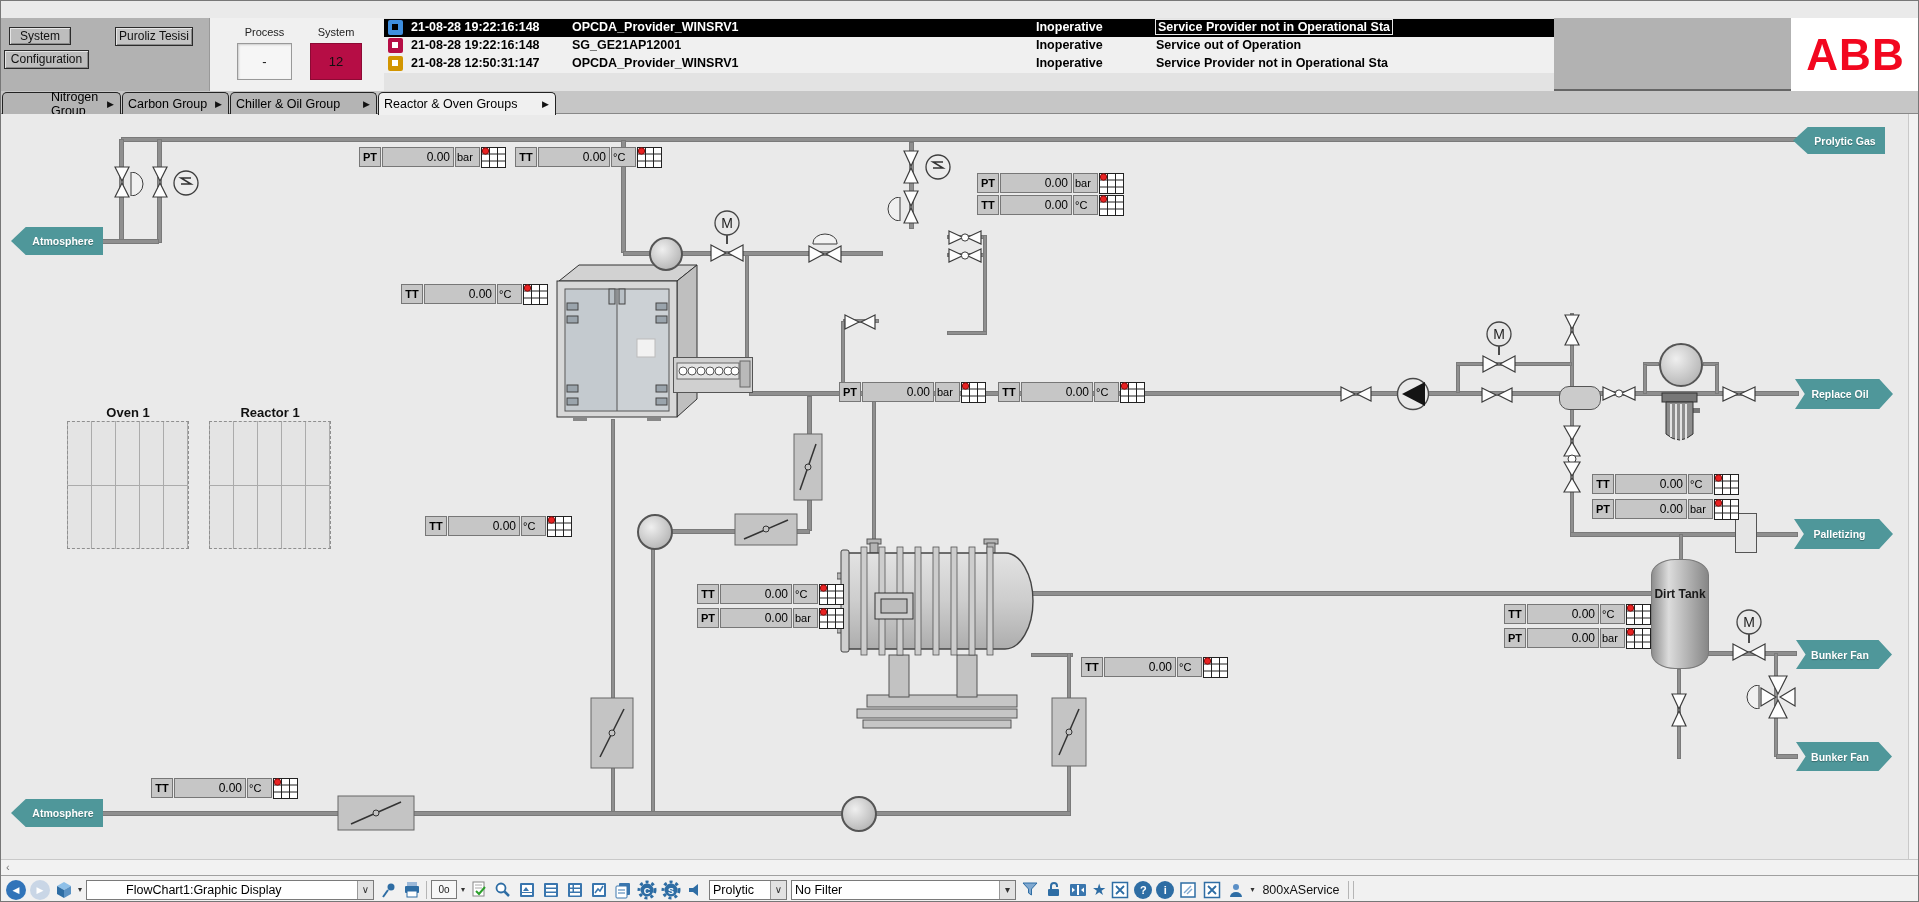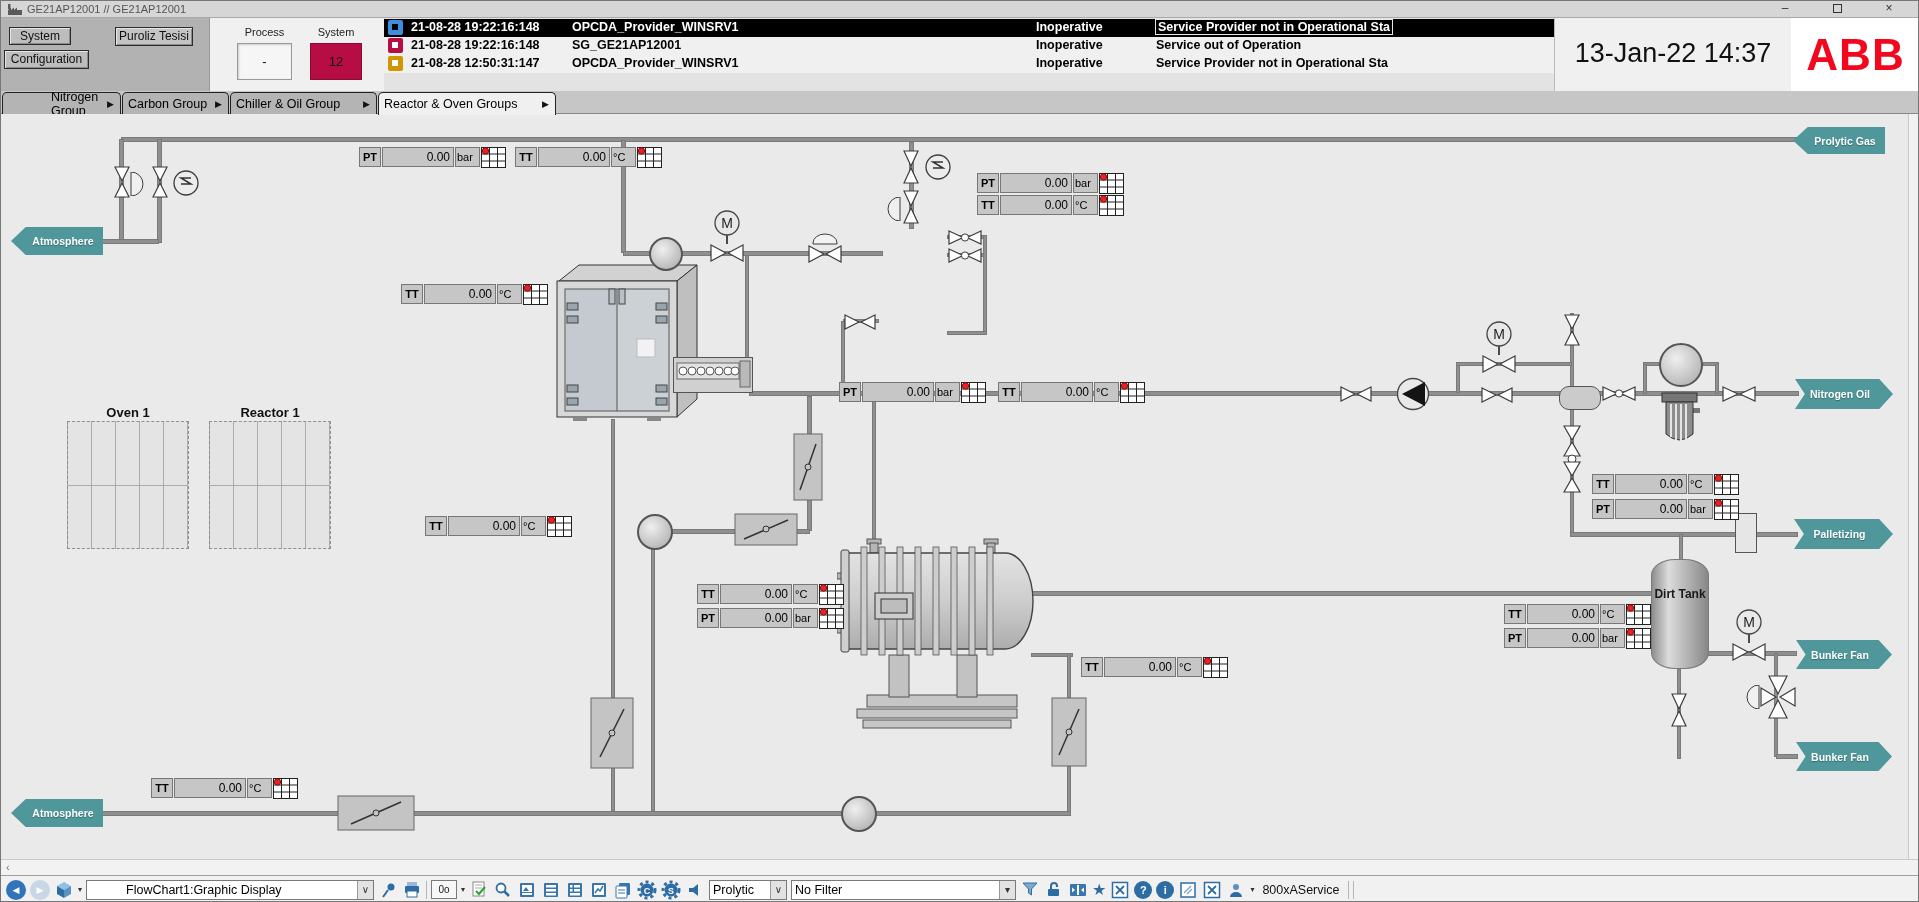--- a/index.html
+++ b/index.html
@@ -77,30 +77,20 @@
   .zoombox{width:26px;height:19px;border:1px solid #7a7a7a;background:#f7f7f7;font-size:10px;text-align:center;line-height:17px;color:#222;flex:none;}
   .tstar{color:#2e6da4;font-size:16px;flex:none;}
   .tcirc{width:18px;height:18px;border-radius:50%;background:#2e6da4;color:#fff;font-weight:700;font-size:11px;text-align:center;line-height:18px;flex:none;}
   .username{font-size:12.5px;color:#111;padding:0 4px;white-space:nowrap;}
 </style>
 </head>
 <body>
 
 <div class="screen">
 
-  <div class="titlebar">
-    <svg class="appicon" width="16" height="13">
-        <path d="M1 12V7l3-2.5V7l3-2.5V7l3-2.5V7h5v5Z" fill="#5a5a5a"></path>
-        <rect x="1" y="1" width="2.5" height="5" fill="#5a5a5a"></rect>
-      </svg>
-    <span class="apptitle">GE21AP12001 // GE21AP12001</span>
-    <span class="winctl wc-min">–</span>
-    <span class="winctl wc-rest"><span class="restorebox"></span></span>
-    <span class="winctl wc-close">×</span>
-  </div>
 
   <div class="header">
     <div class="hpanel hp-left">
       <div class="hbtn b-system">System</div>
       <div class="hbtn b-config">Configuration</div>
       <div class="hbtn b-plant">Puroliz Tesisi</div>
     </div>
     <div class="hpanel hp-proc">
       <span class="smalllab" style="left:27px;top:8px;width:55px;">Process</span>
       <div class="procbox">-</div>
@@ -128,23 +118,20 @@
       </div>
       <div class="arow r2">
         <span class="sev" style="background:#d29500;">
             <i style="background:#fff;"></i>
           </span>
         <span class="a-ts">21-08-28 12:50:31:147</span>
         <span class="a-src">OPCDA_Provider_WINSRV1</span>
         <span class="a-state">Inoperative</span>
         <span class="a-msg">Service Provider not in Operational Sta</span>
       </div>
-    </div>
-    <div class="hpanel hp-clock">
-      <div class="clocktext">13-Jan-22 14:37</div>
     </div>
     <div class="hpanel hp-brand">
       <div class="brandtext">ABB</div>
     </div>
   </div>
 
   <div class="tabbar">
     <div class="tab" style="left:1px;width:119px;padding-left:48px;">
         <span>Nitrogen Group</span>
         <span class="tarrow">▶</span>
@@ -205,21 +192,21 @@
     <i class="pipe" style="left:1455px;top:250px;width:4px;height:29px"></i>
     <i class="pipe" style="left:1455px;top:248px;width:116px;height:4px"></i>
 
     <div class="conn left" style="left:10px;top:113px;width:92px;height:28px;">
         <span>Atmosphere</span>
       </div>
     <div class="conn left" style="left:1792px;top:13px;width:92px;height:27px;">
         <span>Prolytic Gas</span>
       </div>
     <div class="conn right" style="left:1794px;top:265px;width:98px;height:30px;">
-        <span>Nitrogen Oil</span>
+        <span>Replace Oil</span>
       </div>
     <div class="conn right" style="left:1793px;top:405px;width:99px;height:30px;">
         <span>Palletizing</span>
       </div>
     <div class="conn right" style="left:1795px;top:526px;width:96px;height:29px;">
         <span>Bunker Fan</span>
       </div>
     <div class="conn right" style="left:1795px;top:628px;width:96px;height:29px;">
         <span>Bunker Fan</span>
       </div>

